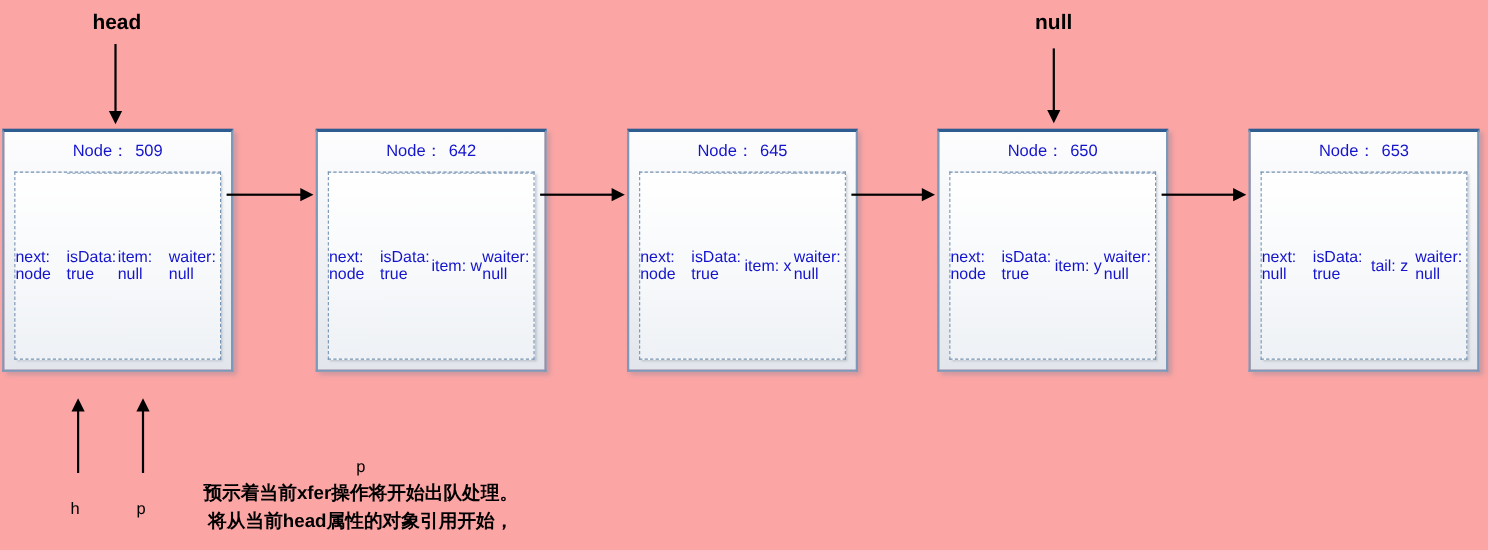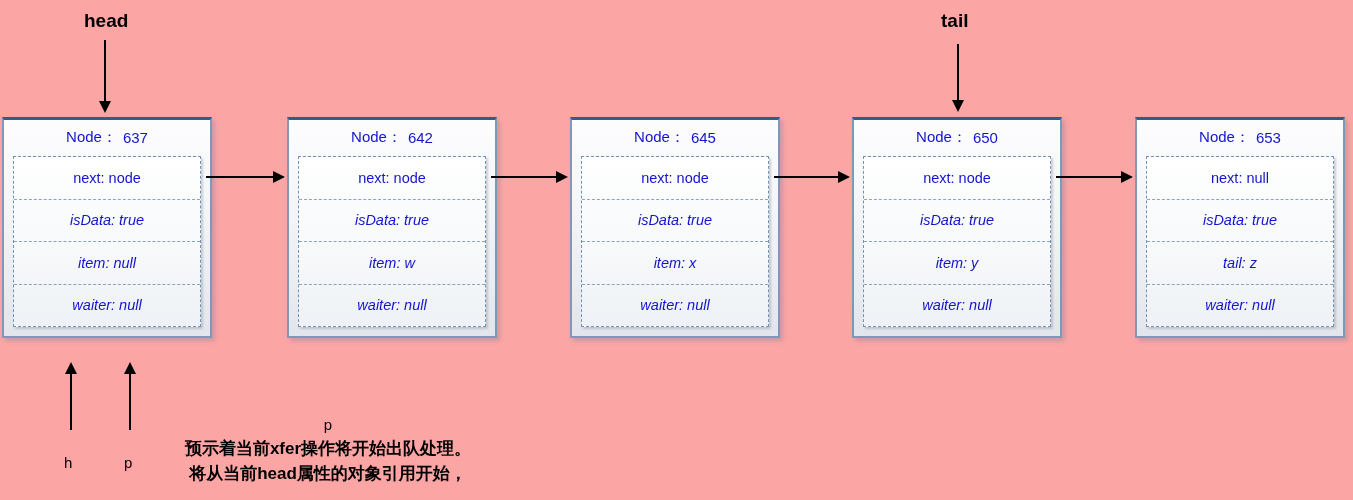--- a/index.html
+++ b/index.html
@@ -33,31 +33,31 @@
   }
   .node-title .node-id { margin-left: 6px; }
   .node-fields {
     position: absolute;
     left: 9px; right: 9px;
     top: 36px; bottom: 9px;
     border: 1.5px dashed #7492b1;
     background: linear-gradient(to bottom, #ffffff 0%, #f6f8fa 60%, #eef1f5 100%);
     box-shadow: 2px 2px 2px rgba(120,130,145,0.35);
     display: flex;
-    flex-direction: column;
+    flex-direction: row;
   }
   .field-row {
     flex: 1;
     display: flex;
     align-items: center;
     justify-content: center;
     color: #1414cc;
     font-size: 14.5px;
   }
-  .field-row + .field-row { border-top: 1.5px dashed #8aa4bd; font-style: italic; }
+  .field-row + .field-row { border-top: 1.5px dashed #8aa4bd; }
 
   
   .ptr-label-big {
     position: absolute;
     color: #000;
     font-size: 19px;
     font-weight: bold;
   }
   .ptr-label-small {
     position: absolute;
@@ -116,30 +116,30 @@
 <body>
 
 <div id="canvas">
 
   <div class="ptr-label-big" style="left:84px; top:10px;">head</div>
   <div class="arrow-v arrow-down" style="left:98px; top:40px; height:73px;">
     <div class="shaft"></div>
     <div class="head"></div>
   </div>
 
-  <div class="ptr-label-big" style="left:941px; top:10px;">tail</div>
+  <div class="ptr-label-big" style="left:941px; top:10px;">null</div>
   <div class="arrow-v arrow-down" style="left:951px; top:44px; height:68px;">
     <div class="shaft"></div>
     <div class="head"></div>
   </div>
 
   <div class="node" style="left:2px;">
     <div class="node-title">
       <span>Node：</span>
-      <span class="node-id">637</span>
+      <span class="node-id">509</span>
     </div>
     <div class="node-fields">
       <div class="field-row">next: node</div>
       <div class="field-row">isData: true</div>
       <div class="field-row">item: null</div>
       <div class="field-row">waiter: null</div>
     </div>
   </div>
 
   <div class="node" style="left:287px;">

